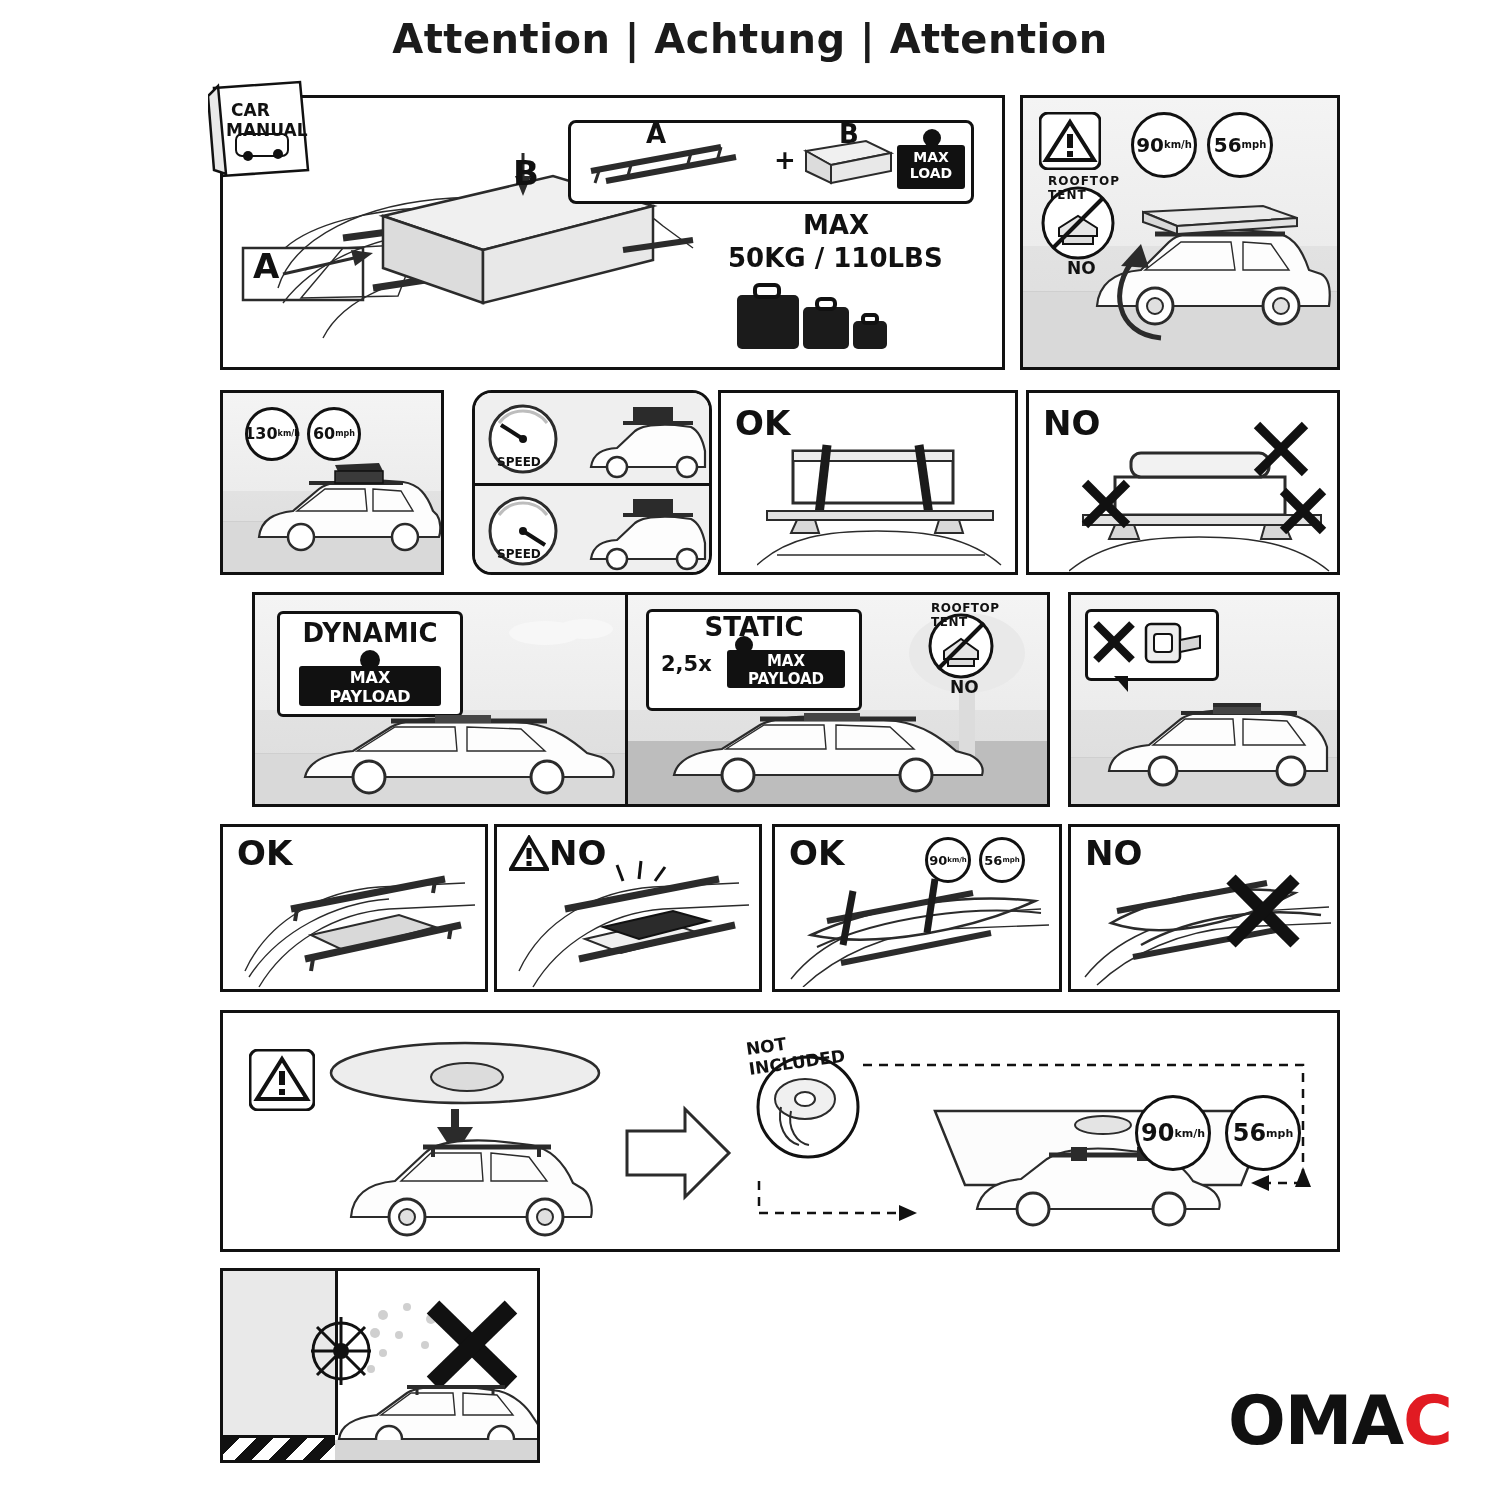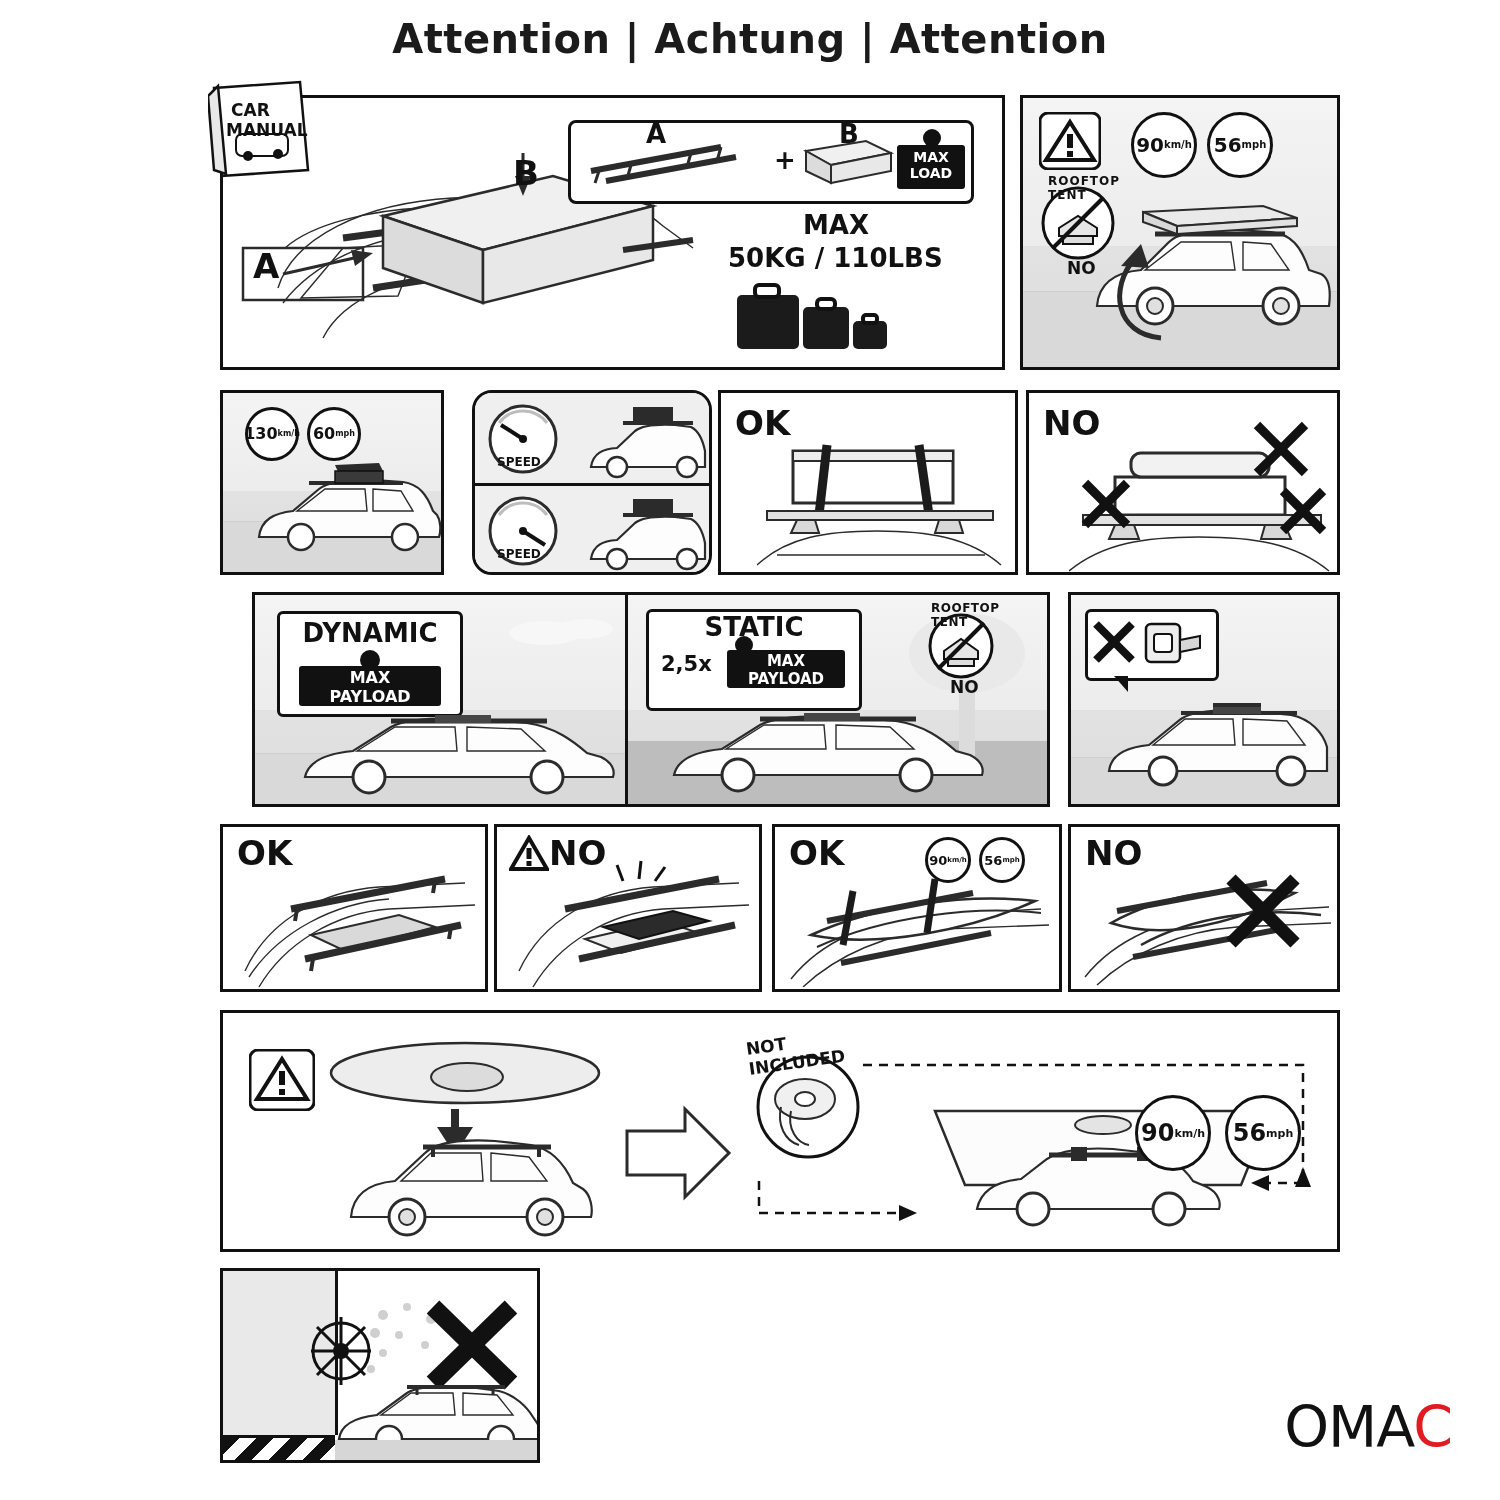--- a/index.html
+++ b/index.html
@@ -55,21 +55,21 @@
   .badge.b70 .v{font-size:24px;}
   .badge.b70 .u{font-size:11px;}
   .blackbox{
     background:#111;color:#fff;font-weight:700;text-align:center;
     border-radius:3px;
   }
   .whitebox{
     background:#fff;border:3px solid #111;border-radius:6px;text-align:center;font-weight:700;
   }
   .logo{
-    position:absolute;right:48px;bottom:40px;font-size:57px;font-weight:400;letter-spacing:-1px;
+    position:absolute;right:48px;bottom:40px;font-size:68px;font-weight:700;letter-spacing:-1px;
   }
   .logo .red{color:#e11b22;}
   svg{display:block;}
   .car-fill{fill:#fdfdfd;stroke:#2b2b2b;stroke-width:2.2;}
   .dark{fill:#1b1b1b;}
   .thin{fill:none;stroke:#2b2b2b;stroke-width:1.4;}
 </style>
 </head>
 <body>
 

